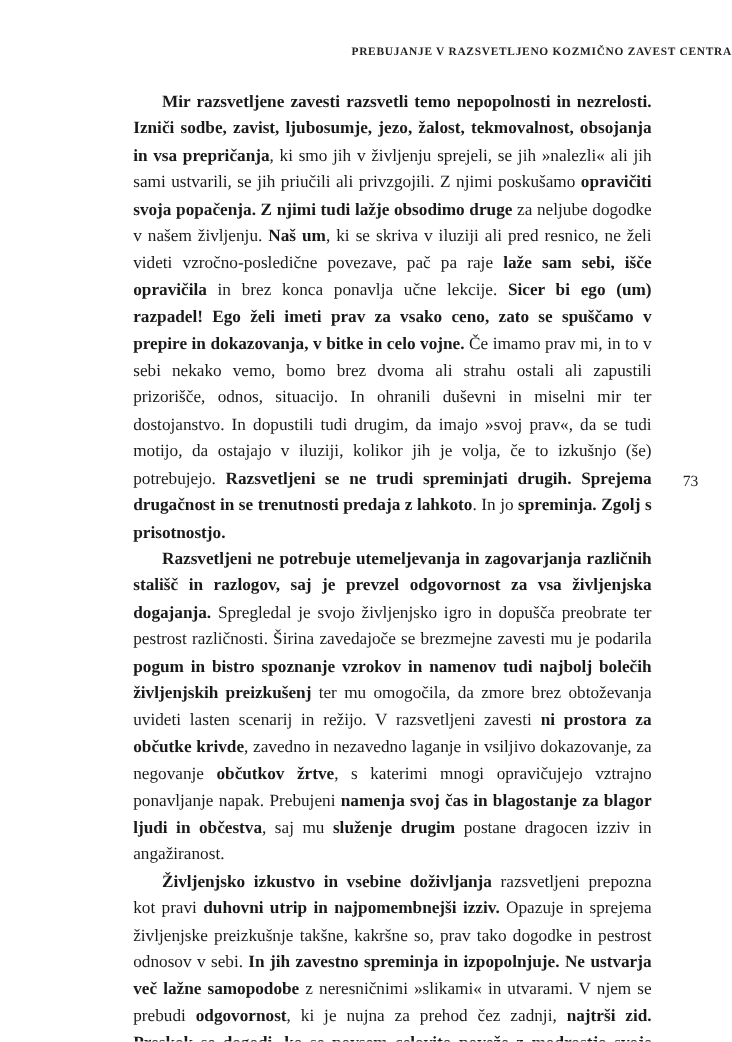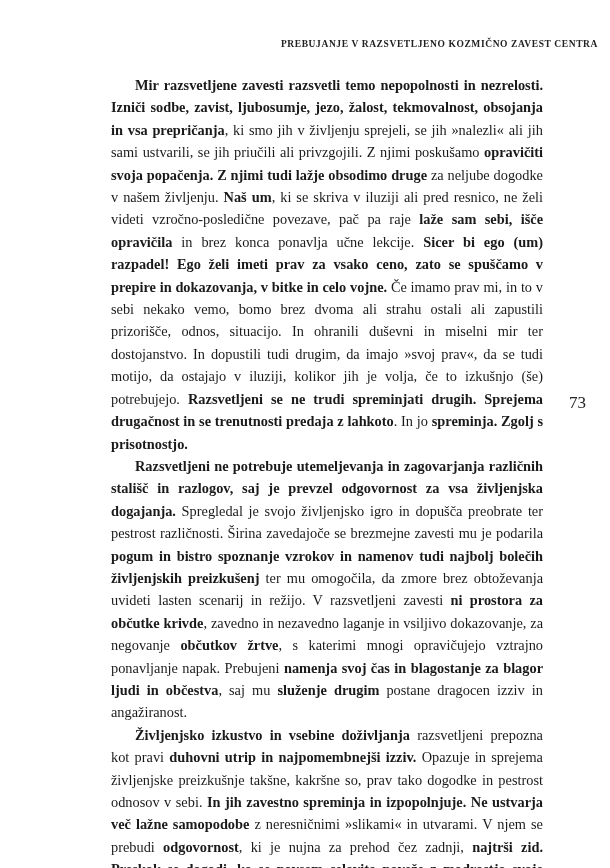--- a/index.html
+++ b/index.html
@@ -1,20 +1,20 @@
 <!DOCTYPE html>
 <html><head>
 <meta charset="utf-8">
 <style>
   html, body { margin:0; padding:0; background:#ffffff; }
   body { width:610px; height:868px; position:relative; overflow:hidden;
          font-family:"Liberation Serif", "DejaVu Serif", serif; color:#1a1a1a; }
-  .running-head { position:absolute; top:39px; right:12px; font-size:9.5px; letter-spacing:0.6px;
+  .running-head { position:absolute; top:39px; right:0; font-size:9.5px; letter-spacing:0.6px;
                   font-weight:bold; text-transform:uppercase; color:#222; white-space:nowrap; }
-  .page-number { position:absolute; top:393px; left:569px; font-size:17px; color:#222; }
+  .page-number { position:absolute; top:393px; left:569px; font-size:13px; color:#222; }
   .text-block { position:absolute; top:74px; left:111px; width:432px; font-size:14.35px;
                 line-height:22.4px; text-align:justify; hyphens:manual; }
   .para { margin:0; text-indent:24px; }
   .b { font-weight:bold; }
   .u { text-underline-offset:2px; text-decoration-thickness:1px; }
 </style>
 </head>
 <body>
 
 <div class="running-head">Prebujanje v razsvetljeno kozmično zavest centra</div>

